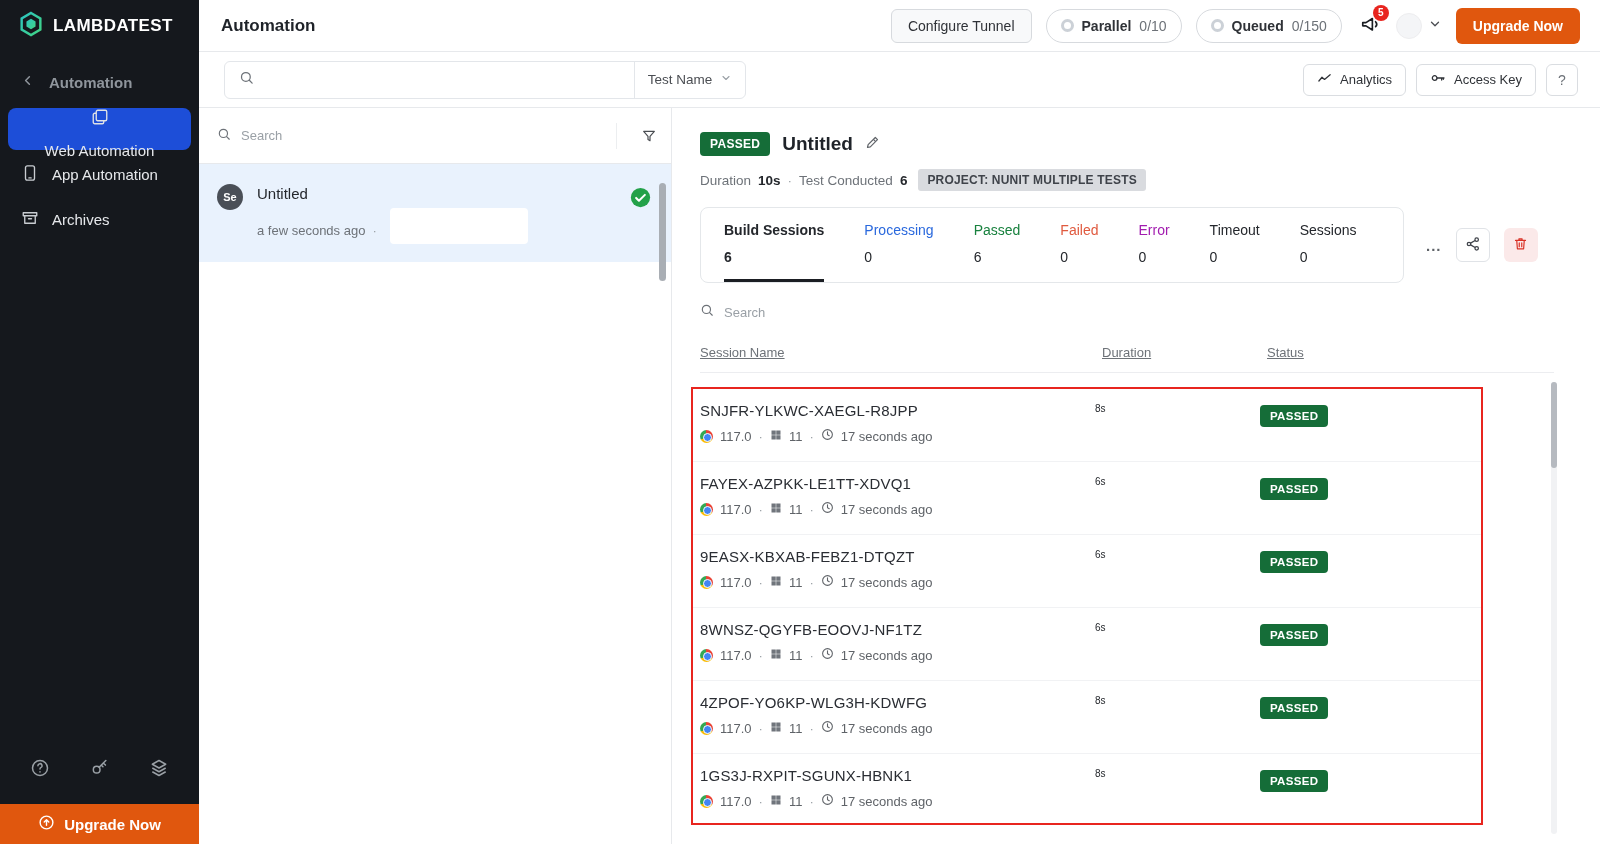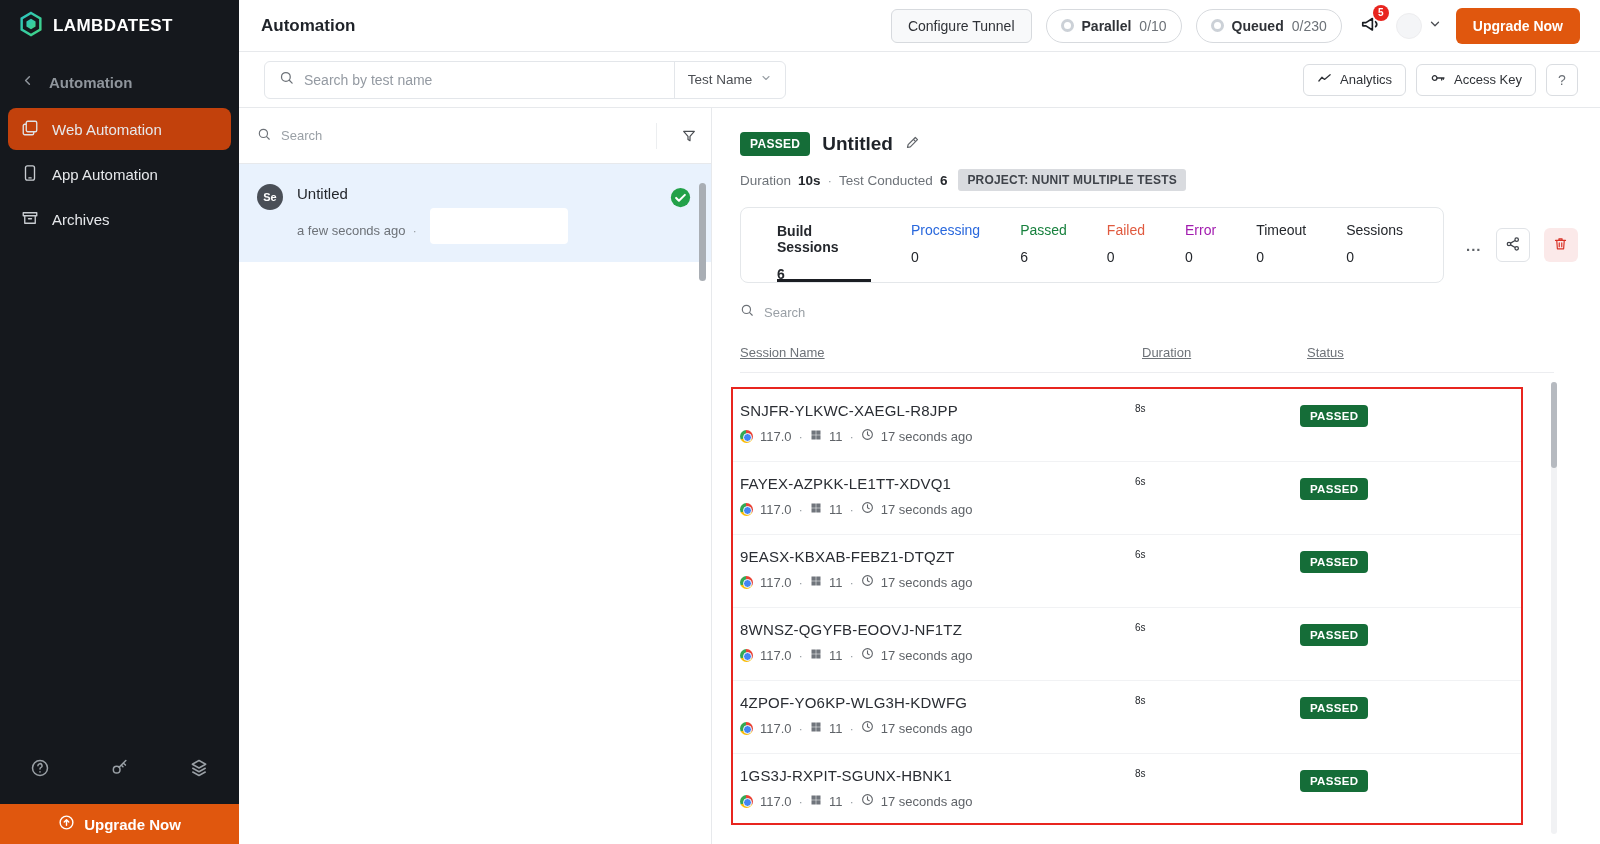--- a/index.html
+++ b/index.html
@@ -1,26 +1,26 @@
 <!DOCTYPE html>
 <html><head>
 <meta charset="utf-8">
 <style>
   * { margin:0; padding:0; box-sizing:border-box; }
   html,body { width:1600px; height:844px; overflow:hidden; font-family:"Liberation Sans", sans-serif; background:#fff; }
   .app { width:1600px; height:844px; display:flex; position:relative; }
 
   
-  .sidebar { width:239px; background:#15181d; display:flex; flex-direction:column; flex:none; }
+  .sidebar { width:199px; background:#15181d; display:flex; flex-direction:column; flex:none; }
   .logo-row { height:52px; display:flex; align-items:center; gap:9px; padding-left:18px; }
   .logo-row .brand-text { color:#fff; font-size:17px; font-weight:700; letter-spacing:.4px; }
   .side-back { height:44px; display:flex; align-items:center; gap:14px; padding-left:20px; color:#8f959c; font-size:15px; font-weight:600; margin-top:8px; }
   .side-nav { padding:4px 8px; display:flex; flex-direction:column; gap:3px; }
   .side-item { height:42px; border-radius:8px; display:flex; align-items:center; gap:13px; padding:0 13px; color:#e6e8eb; font-size:15px; font-weight:500; cursor:pointer; }
-  .side-item.active { background:#c2410c; }
+  .side-item.active { background:#1d4ed8;flex-direction:column; }
   .side-item svg { flex:none; }
   .side-spacer { flex:1; }
   .side-tools { display:flex; justify-content:space-between; padding:0 30px; margin-bottom:22px; }
   .side-upgrade { height:40px; background:#e0570e; border:none; color:#fff; display:flex; align-items:center; justify-content:center; gap:9px; font-size:15px; font-weight:600; width:100%; cursor:pointer; font-family:inherit; }
 
   
   .main-col { flex:1; display:flex; flex-direction:column; min-width:0; }
 
   .topbar { height:52px; border-bottom:1px solid #e7e9ec; display:flex; align-items:center; padding:0 20px 0 22px; flex:none; }
   .topbar-title { font-size:17px; font-weight:600; color:#1f2329; }
@@ -70,21 +70,21 @@
   .detail { flex:1; position:relative; padding:24px 46px 0 28px; min-width:0; }
   .d-title-row { display:flex; align-items:center; gap:12px; }
   .badge-green { background:#156d38; color:#fff; font-size:12px; font-weight:700; padding:5px 10px; border-radius:4px; letter-spacing:.3px; }
   .d-title { font-size:19px; font-weight:600; color:#1f2329; }
   .d-meta { margin-top:13px; display:flex; align-items:center; gap:7px; font-size:13.5px; color:#6d7278; }
   .d-meta b { color:#24272c; font-weight:700; }
   .proj-badge { background:#d9dbdf; color:#3f434a; font-size:12px; font-weight:700; padding:4px 9px; border-radius:3px; margin-left:4px; letter-spacing:.2px; }
   .d-stats-row { margin-top:16px; display:flex; align-items:center; }
   .stats-card { border:1px solid #e4e7ea; border-radius:8px; display:flex; height:76px; width:704px; flex:none; overflow:hidden; }
   .stat { display:flex; flex-direction:column; gap:11px; padding-top:14px; margin-right:40px; font-size:14px; cursor:pointer; }
-  .stat:first-child { margin-left:36px;justify-content:center; }
+  .stat:first-child { margin-left:23px; }
   .stat .sv { color:#24272c; }
   .stat.active { box-shadow:inset 0 -3px 0 #1b1e23; }
   .stat.active .sl { color:#24272c; font-weight:600; }
   .stat.active .sv { font-weight:700; }
   .sl-processing { color:#2968dd; }
   .sl-passed { color:#18813e; }
   .sl-failed { color:#e05a3f; }
   .sl-error { color:#a21caf; }
   .sl-plain { color:#24272c; }
   .d-actions { margin-left:22px; display:flex; align-items:center; gap:14px; }
@@ -216,21 +216,21 @@
       <div class="topbar-right">
         <button class="btn-tunnel">Configure Tunnel</button>
         <div class="pill">
           <span class="donut"></span>
           <span class="pill-label">Parallel</span>
           <span class="pill-value">0/10</span>
         </div>
         <div class="pill">
           <span class="donut"></span>
           <span class="pill-label">Queued</span>
-          <span class="pill-value">0/230</span>
+          <span class="pill-value">0/150</span>
         </div>
         <div class="bell-wrap">
           <span>
             <svg width="22" height="22" viewBox="0 0 24 24" fill="none" stroke="#1b1e23" stroke-width="1.8" stroke-linejoin="round">
                 <path d="M3 10.5v3.5h3.5l7 4.5V6l-7 4.5H3z"></path>
                 <path d="M17 9.5a4 4 0 0 1 0 5.5" stroke-linecap="round"></path>
               </svg>
           </span>
           <span class="bell-badge">5</span>
         </div>
@@ -248,21 +248,20 @@
 
     <div class="subbar">
       <div class="search-group">
         <div class="sg-search">
           <span>
             <svg width="15" height="15" viewBox="0 0 24 24" fill="none" stroke="#6d7278" stroke-width="2" stroke-linecap="round">
                 <circle cx="11" cy="11" r="7"></circle>
                 <path d="M16.5 16.5L21 21"></path>
               </svg>
           </span>
-          <input type="text" placeholder="Search by test name" style="">
         </div>
         <span class="sg-divider"></span>
         <div class="sg-filter">
           <span>Test Name</span>
           <span>
             <svg width="12" height="12" viewBox="0 0 24 24" fill="none" stroke="#9aa0a6" stroke-width="2.2" stroke-linecap="round" stroke-linejoin="round">
                 <path d="M6 9l6 6 6-6"></path>
               </svg>
           </span>
         </div>

